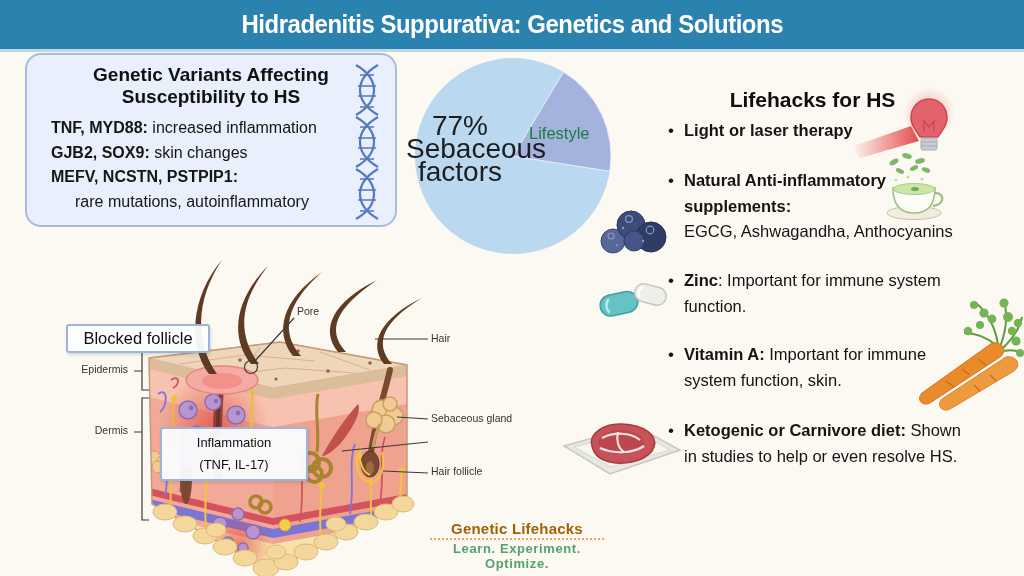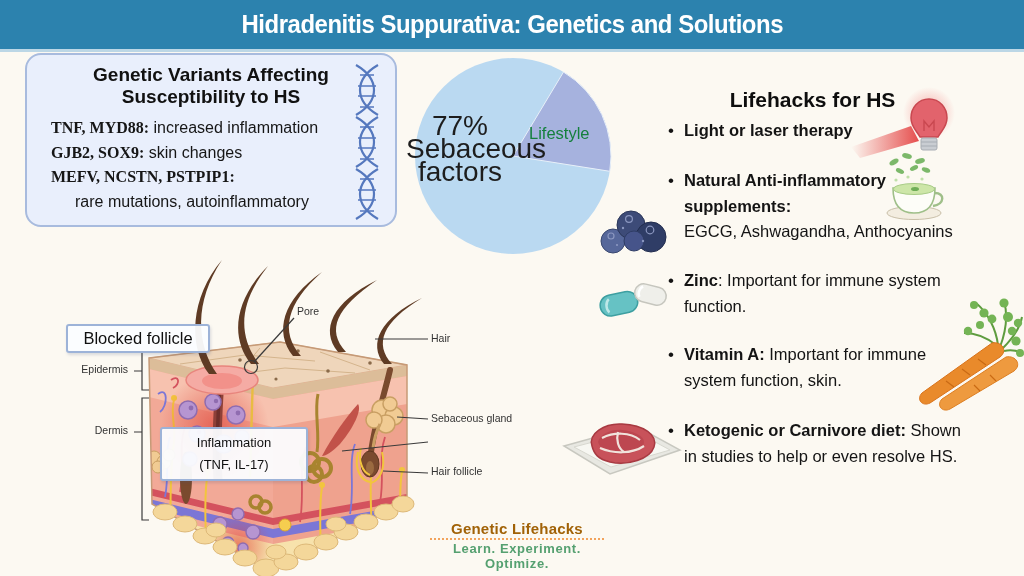--- a/index.html
+++ b/index.html
@@ -9,21 +9,21 @@
   
   .header{position:absolute;left:0;top:0;width:1024px;height:49px;background:#2C82AE;
           border-bottom:3px solid #BCD7E6;display:flex;align-items:center;justify-content:center;}
   .header h1{margin:0;color:#fff;font-size:26px;font-weight:700;letter-spacing:-0.5px;transform:scaleX(0.92);}
 
   
   .genebox{position:absolute;left:25px;top:53px;width:372px;height:174px;background:#E9EFFC;
            border:2.5px solid #A8BBDE;border-radius:16px;box-sizing:border-box;}
   .genebox .gtitle{margin-top:9px;text-align:center;font-size:19px;font-weight:700;color:#111;line-height:22px;}
   .generows{margin:8px 0 0 24px;font-size:16px;color:#161616;line-height:24.5px;}
-  .generow .b{font-weight:700;font-family:Liberation Serif, serif;}
+  .generow .b{font-weight:700;}
   .generow.indent{padding-left:24px;}
   .dna{position:absolute;right:5px;top:7px;}
 
   
   .pie-center-label{position:absolute;left:406px;top:114px;width:108px;text-align:center;
                     font-size:28px;line-height:23px;color:#1d1d1d;}
   .pie-wedge-label{position:absolute;left:529px;top:124px;font-size:16.5px;color:#15803d;}
 
   
   .lh-title{position:absolute;left:700px;top:74px;width:225px;text-align:center;

